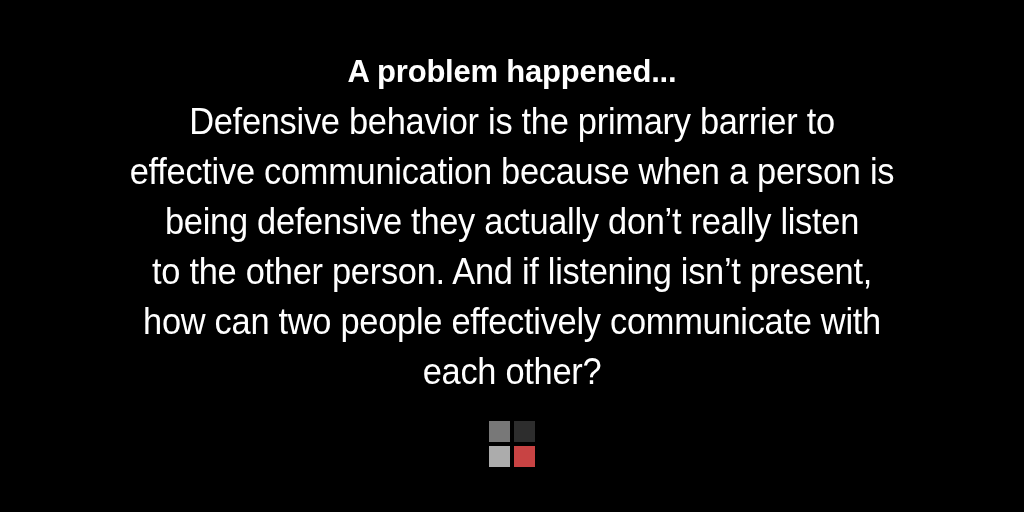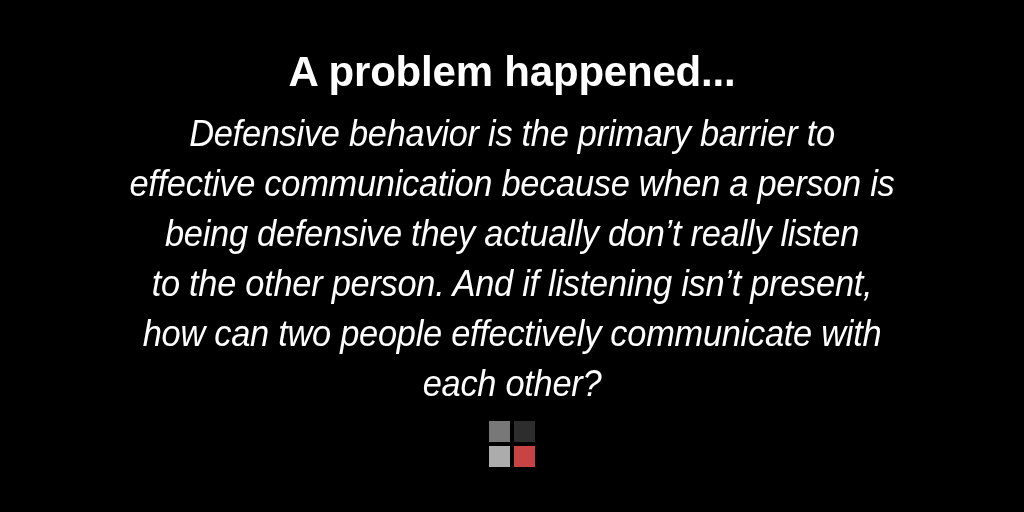--- a/index.html
+++ b/index.html
@@ -23,34 +23,33 @@
     flex-direction: column;
     align-items: center;
   }
   .quote-block {
     width: 960px;
     margin: 0 auto;
     text-align: center;
     color: #ffffff;
   }
   .headline {
-    font-size: 42px;
+    font-size: 31px;
     font-weight: bold;
     line-height: 50px;
     letter-spacing: -0.2px;
     margin: 0;
     padding-top: 47px;
     color: #ffffff;
     white-space: nowrap;
   }
   .body-lines {
-    margin: 12px;
+    margin: 0;
     padding: 0;
     list-style: none;
-    font-style: italic;
   }
   .body-line {
     font-size: 37px;
     font-weight: 400;
     line-height: 50px;
     letter-spacing: -0.3px;
     color: #ffffff;
     white-space: nowrap;
     transform: scaleX(0.93);
     transform-origin: center center;

